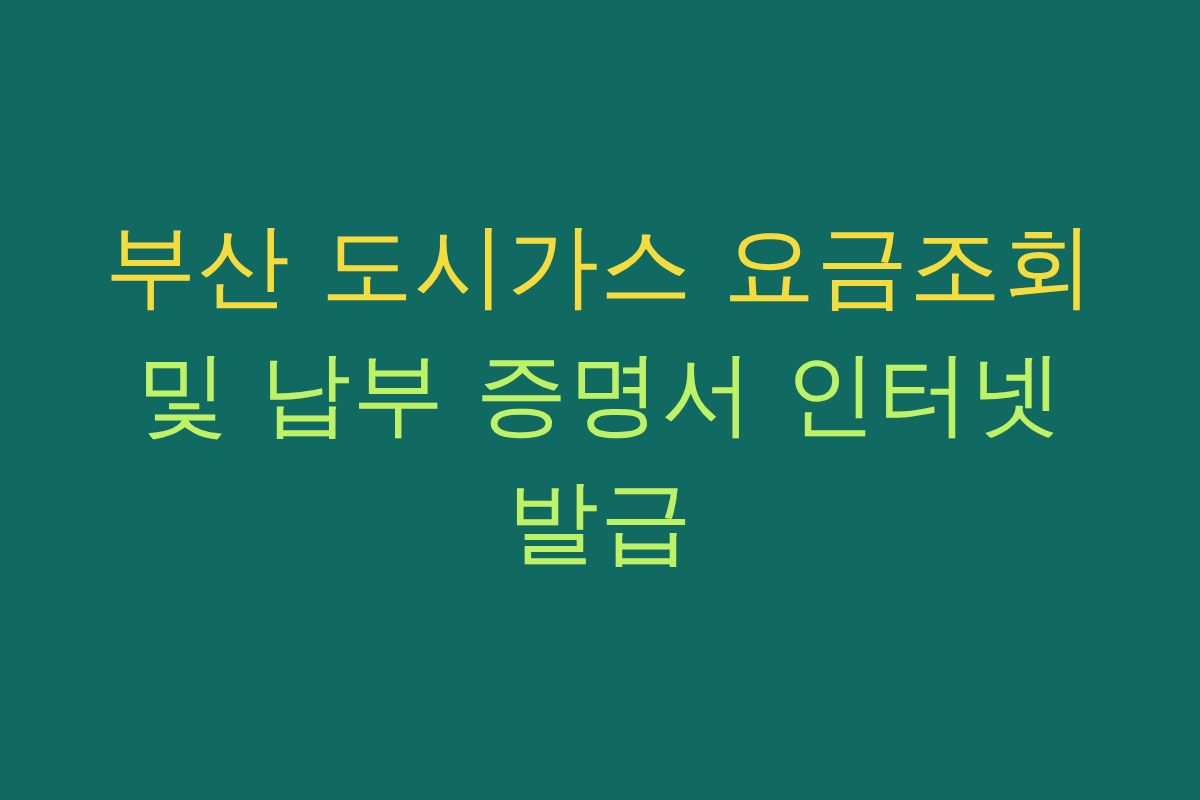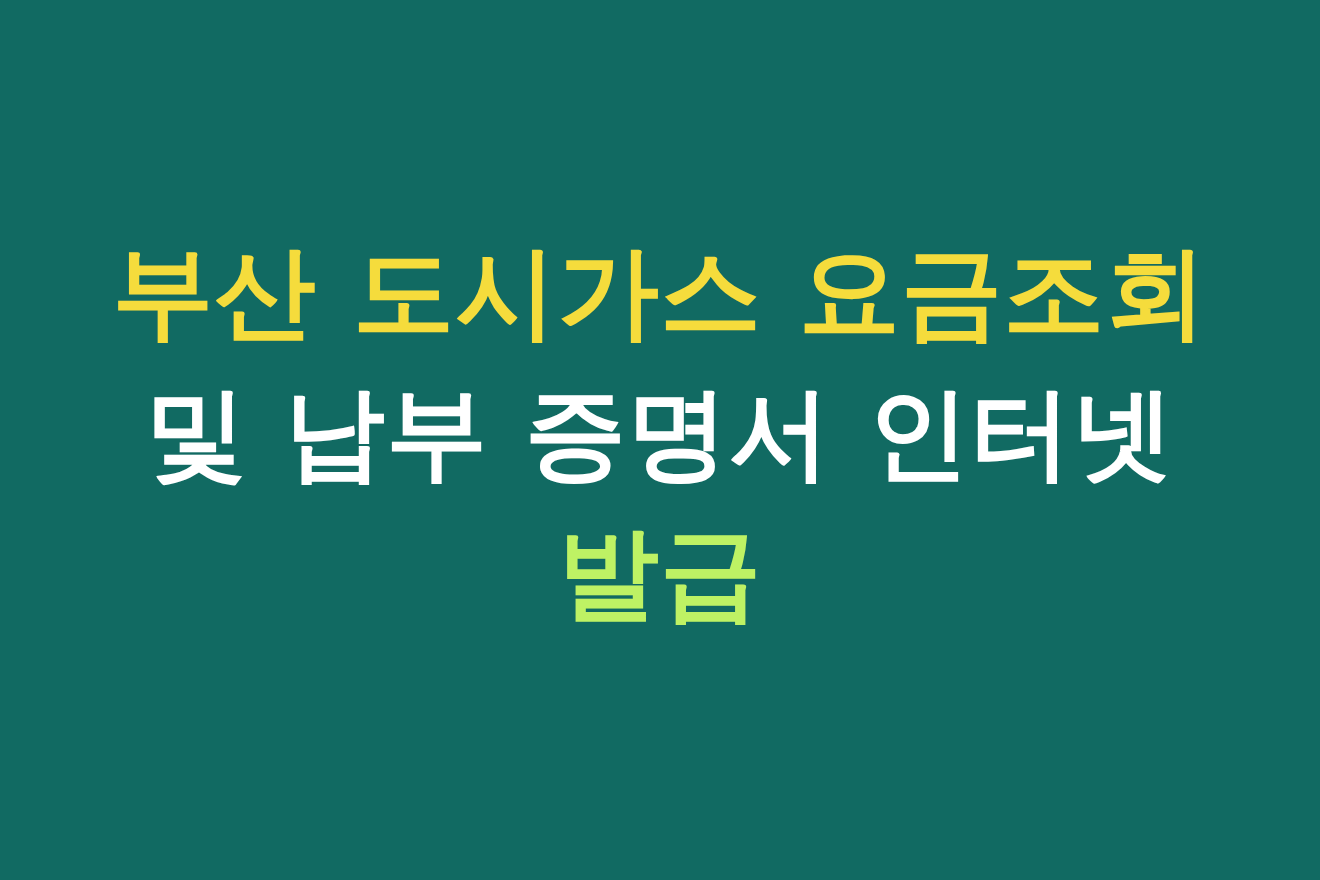--- a/index.html
+++ b/index.html
@@ -36,38 +36,38 @@
     
     margin-top: -12px;
   }
 
   .title-line {
     display: block;
     color: #F5DC3C;
     font-family: "DejaVu Sans", "Liberation Sans", sans-serif;
     font-size: 92px;
     line-height: 128px;
-    font-weight: 700;
+    font-weight: 400;
     letter-spacing: 1px;
     white-space: nowrap;
     text-rendering: optimizeLegibility;
   }
 
   .title-line.line-1 { font-size: 92px; }
   .title-line.line-2 { font-size: 92px; }
   .title-line.line-3 { font-size: 92px; }
 </style>
 </head>
 <body>
 
 <div id="banner" style="background: rgb(17, 106, 98);">
 
   <div id="title-block">
 
     <span class="title-line line-1" style="color: rgb(245, 220, 60);">부산 도시가스 요금조회</span>
 
-    <span class="title-line line-2" style="color: #ffffff;">및 납부 증명서 인터넷</span>
+    <span class="title-line line-2" style="color: #bef264;">및 납부 증명서 인터넷</span>
 
     <span class="title-line line-3" style="color: #bef264;">발급</span>
 
   </div>
 
 </div>
 
 </body></html>

